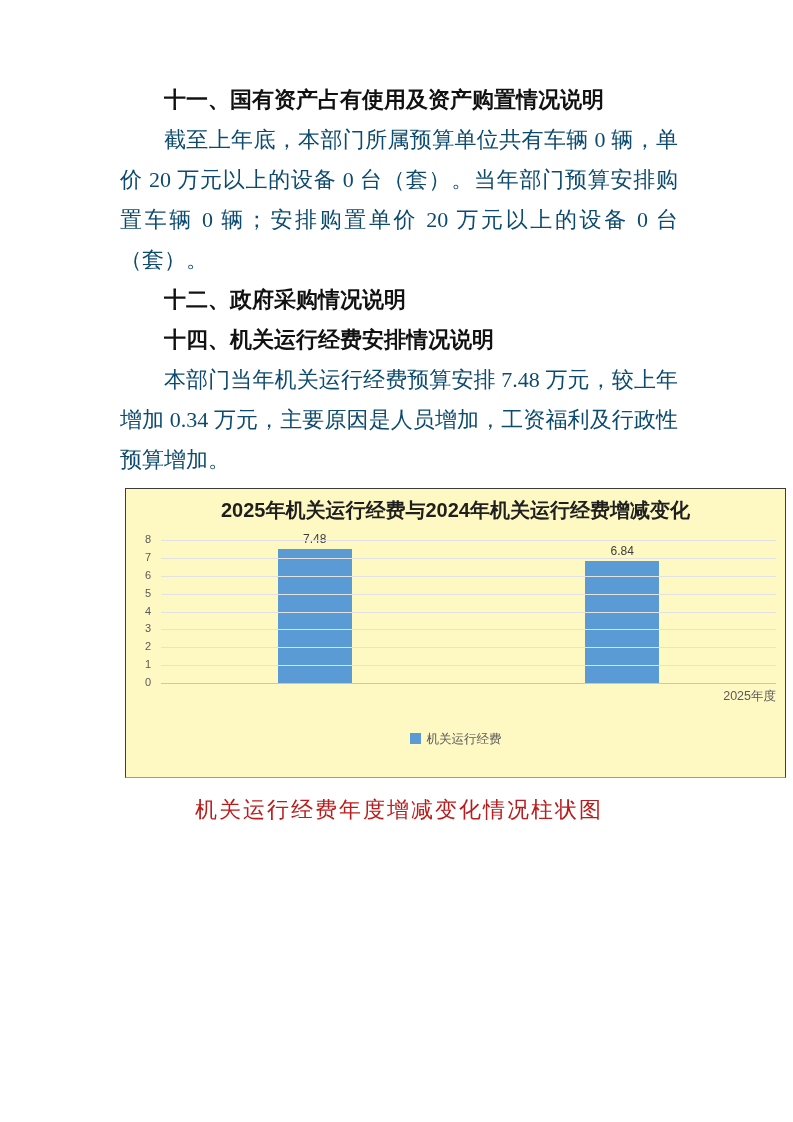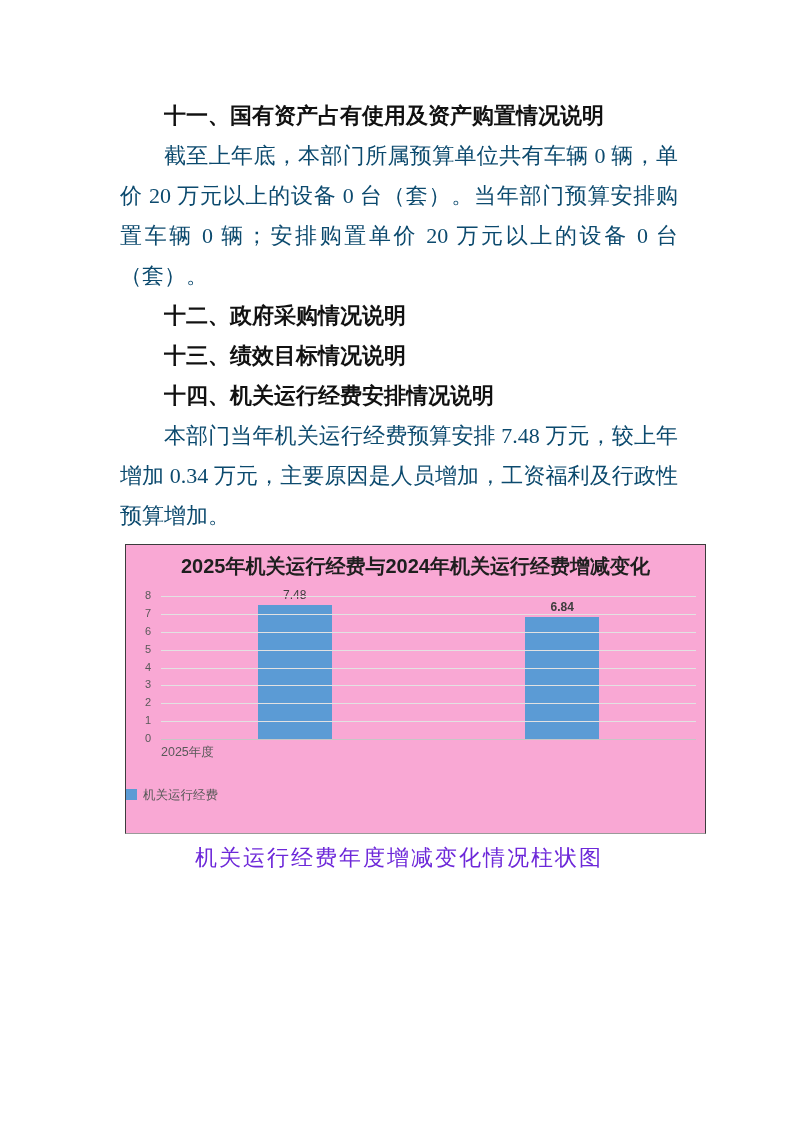--- a/index.html
+++ b/index.html
@@ -10,48 +10,48 @@
     height: 1122px;
     margin: 0 auto;
     background: #ffffff;
     overflow: hidden;
     font-family: "Liberation Serif", "DejaVu Serif", serif;
     color: #1a1a1a;
   }
   .content {
     position: absolute;
     left: 120px;
-    top: 96px;
+    top: 80px;
     width: 558px;
   }
   .sec-heading {
     font-family: "Liberation Sans", "DejaVu Sans", sans-serif;
     font-weight: bold;
     font-size: 22px;
     line-height: 40px;
     padding-left: 44px;
     color: #111111;
     white-space: nowrap;
   }
   .sec-body {
     font-size: 22px;
     line-height: 40px;
     text-indent: 44px;
     text-align: justify;
     color: #0c4a6e;
   }
   
   .chart-box {
-    width: 581px;
+    width: 661px;
     height: 290px;
     margin-left: 5px;
     margin-top: 8px;
     border: 1px solid #3c3c3c;
     border-bottom-color: #9a9a9a;
-    background: #f9a8d4;
+    background: #fef9c3;
     padding-top: 8px;
     position: relative;
   }
   .chart-title {
     font-family: "Liberation Sans", "DejaVu Sans", sans-serif;
     font-weight: bold;
     font-size: 20px;
     line-height: 26px;
     color: #1f1f1f;
     text-align: center;
@@ -108,60 +108,59 @@
     white-space: nowrap;
   }
   .x-axis-labels {
     display: flex;
     margin-left: 35px;
     margin-right: 9px;
     margin-top: 5px;
   }
   .xtick {
     flex: 1;
-    text-align: left;
+    text-align: right;
     font-family: "Liberation Sans", "DejaVu Sans", sans-serif;
     font-size: 12.5px;
     color: #595959;
   }
   .chart-legend {
     margin-top: 26px;
-    text-align: left;
+    text-align: center;
     font-family: "Liberation Sans", "DejaVu Sans", sans-serif;
     font-size: 12.5px;
     color: #595959;
   }
   .legend-swatch {
     display: inline-block;
     width: 11px;
     height: 11px;
     margin-right: 6px;
     vertical-align: -1px;
     background: #5b9bd5;
   }
   .chart-caption {
-    margin-top: 9px;
+    margin-top: 17px;
     text-align: center;
     font-size: 22px;
     letter-spacing: 2px;
-    color: #6d28d9;
+    color: #b91c1c;
   }
 </style>
 </head>
 <body>
 
 <div class="page">
   <div class="content">
 
     <div class="sec-heading">十一、国有资产占有使用及资产购置情况说明</div>
     <p class="sec-body">截至上年底，本部门所属预算单位共有车辆 0 辆，单价 20 万元以上的设备 0 台（套）。当年部门预算安排购置车辆 0 辆；安排购置单价 20 万元以上的设备 0 台（套）。</p>
 
     <div class="sec-heading">十二、政府采购情况说明</div>
 
-    <div class="sec-heading">十三、绩效目标情况说明</div>
 
     <div class="sec-heading">十四、机关运行经费安排情况说明</div>
     <p class="sec-body">本部门当年机关运行经费预算安排 7.48 万元，较上年增加 0.34 万元，主要原因是人员增加，工资福利及行政性预算增加。</p>
 
     <figure class="chart-box">
       <div class="chart-title">2025年机关运行经费与2024年机关运行经费增减变化</div>
       <div class="plot-canvas">
         <div class="y-axis-labels">
             <div class="ytick" style="top: 100%;">0</div>
             <div class="ytick" style="top: 87.5%;">1</div>
@@ -173,21 +172,21 @@
             <div class="ytick" style="top: 12.5%;">7</div>
             <div class="ytick" style="top: 0%;">8</div>
           </div>
         <div class="bars-row">
             <div class="bar-cell">
               <div class="bar" style="height: 93.5%; background: rgb(91, 155, 213);"></div>
               <div class="bar-value" style="bottom: calc(93.5% + 3px);">7.48</div>
             </div>
             <div class="bar-cell">
               <div class="bar" style="height: 85.5%; background: rgb(91, 155, 213);"></div>
-              <div class="bar-value" style="bottom: calc(85.5% + 3px); font-weight: bold;">6.84</div>
+              <div class="bar-value" style="bottom: calc(85.5% + 3px);">6.84</div>
             </div>
           </div>
       <div class="gridline baseline" style="top: 100%;"></div>
           <div class="gridline" style="top: 87.5%;"></div>
           <div class="gridline" style="top: 75%;"></div>
           <div class="gridline" style="top: 62.5%;"></div>
           <div class="gridline" style="top: 50%;"></div>
           <div class="gridline" style="top: 37.5%;"></div>
           <div class="gridline" style="top: 25%;"></div>
           <div class="gridline" style="top: 12.5%;"></div>

